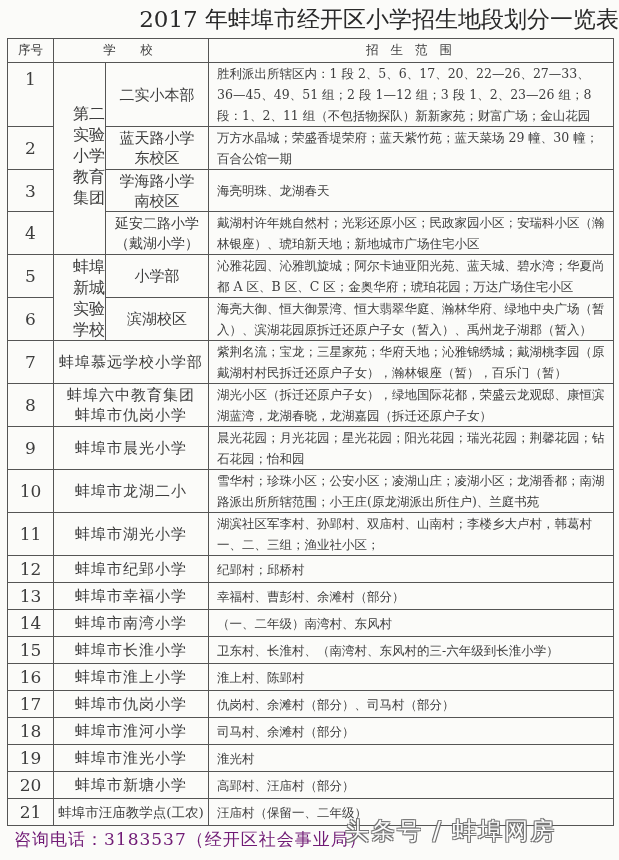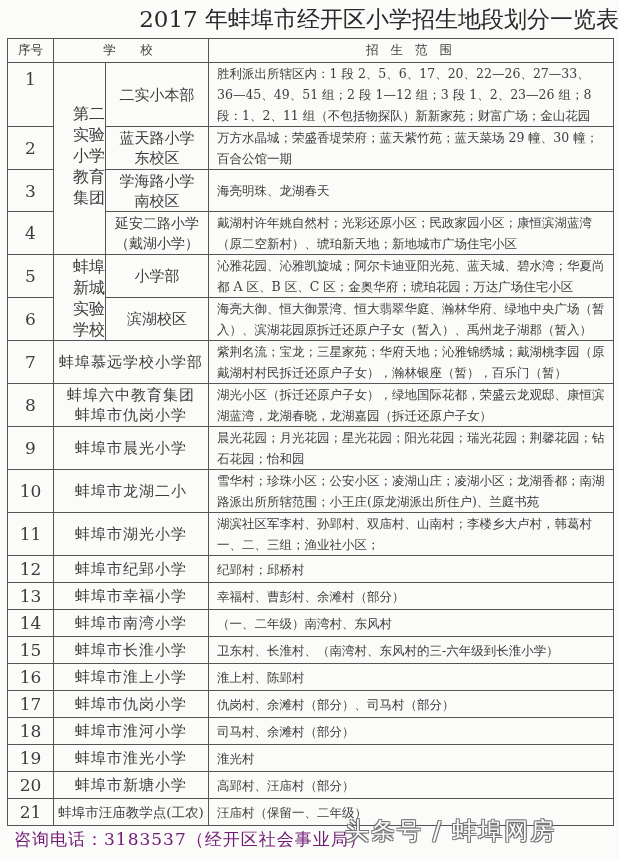--- a/index.html
+++ b/index.html
@@ -77,21 +77,21 @@
     <tr style="height:42px">
       <td class="num">3</td>
       <td class="sch" style="white-space:pre-line;">学海路小学
 南校区</td>
       <td class="rng">海亮明珠、龙湖春天</td>
     </tr>
     <tr style="height:42px">
       <td class="num">4</td>
       <td class="sch" style="white-space:pre-line;font-size:14px;">延安二路小学
 （戴湖小学）</td>
-      <td class="rng">戴湖村许年姚自然村；光彩还原小区；民政家园小区；康恒滨湖蓝湾（原二空新村）、琥珀新天地；新地城市广场住宅小区</td>
+      <td class="rng">戴湖村许年姚自然村；光彩还原小区；民政家园小区；安瑞科小区（瀚林银座）、琥珀新天地；新地城市广场住宅小区</td>
     </tr>
     <tr style="height:42px">
       <td class="num">5</td>
       <td class="grp" rowspan="2" style="white-space:pre-line;">蚌埠
 新城
 实验
 学校</td>
       <td class="sch">小学部</td>
       <td class="rng">沁雅花园、沁雅凯旋城；阿尔卡迪亚阳光苑、蓝天城、碧水湾；华夏尚都 A 区、B 区、C 区；金奥华府；琥珀花园；万达广场住宅小区</td>
     </tr>

